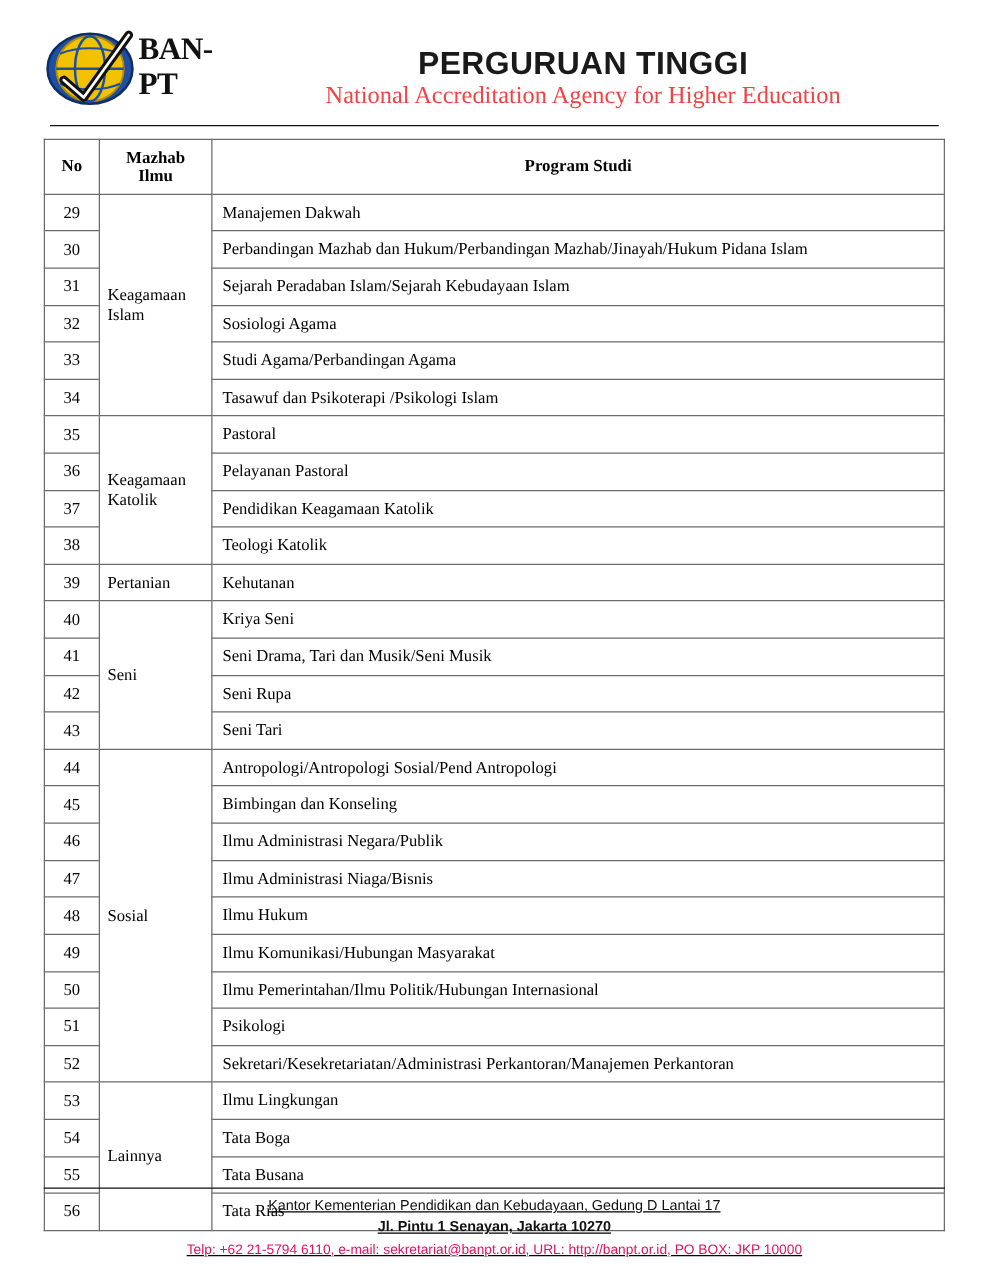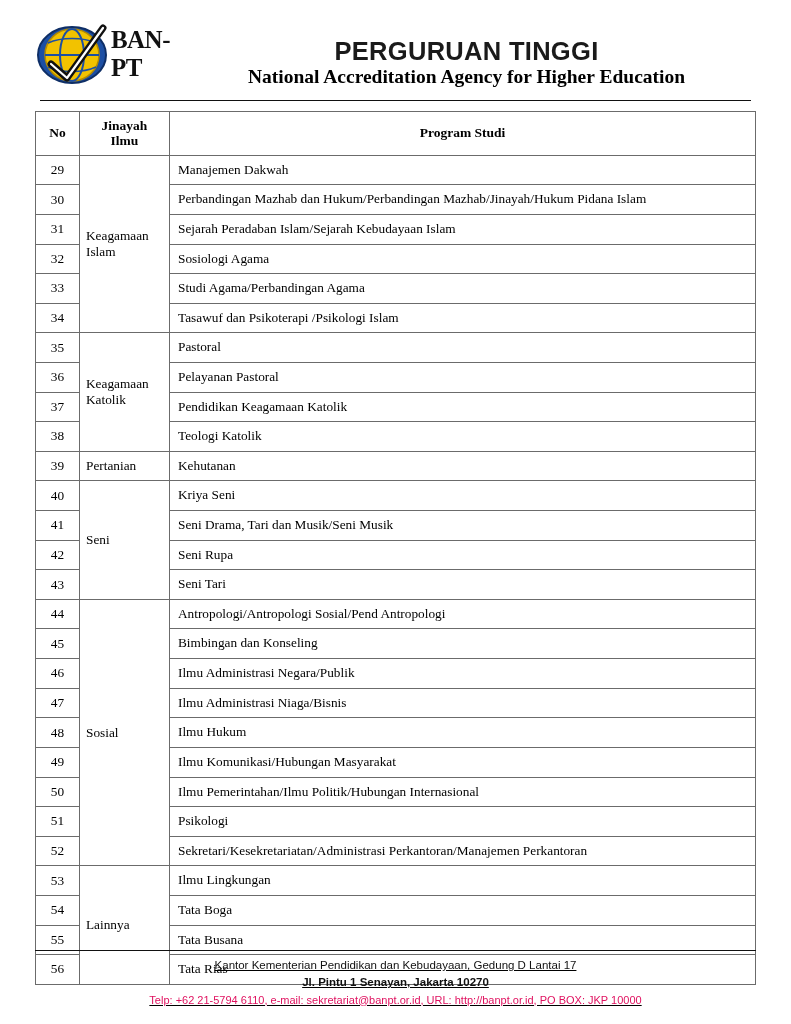--- a/index.html
+++ b/index.html
@@ -69,23 +69,22 @@
     font-family: "Liberation Sans", sans-serif;
     font-weight: bold;
     font-size: 25.5px;
     letter-spacing: 0.3px;
     color: #1a1a1a;
     margin-top: 16px;
   }
   .title-en {
     font-family: "Liberation Serif", serif;
     font-size: 19.5px;
-    color: #000000;
+    color: #ef4444;
     margin-top: 2px;
-    font-weight: bold;
   }
   .header-rule {
     margin: 6px 40px 0 40px;
     border: none;
     border-top: 1.6px solid #111;
   }
 
   
   .table-wrap {
     padding: 10px 35px 16px 35px;
@@ -192,21 +191,21 @@
     <table class="main">
       <colgroup>
         <col class="c-no">
         <col class="c-bidang">
         <col class="c-prodi">
       </colgroup>
       <thead>
         <tr>
           <th>No</th>
           <th>
-            <div>Jinayah</div>
+            <div>Mazhab</div>
             <div>Ilmu</div>
           </th>
           <th>Program Studi</th>
         </tr>
       </thead>
       <tbody>
           <tr>
             <td class="no">29</td>
             <td class="bidang" rowspan="6">Keagamaan Islam</td>
             <td class="prodi">Manajemen Dakwah</td>

